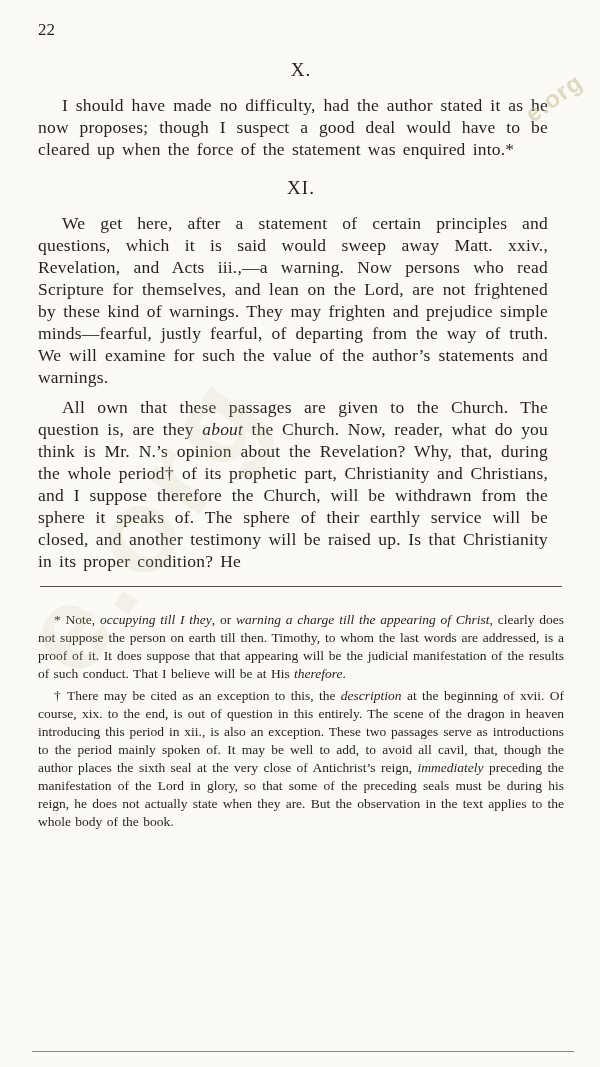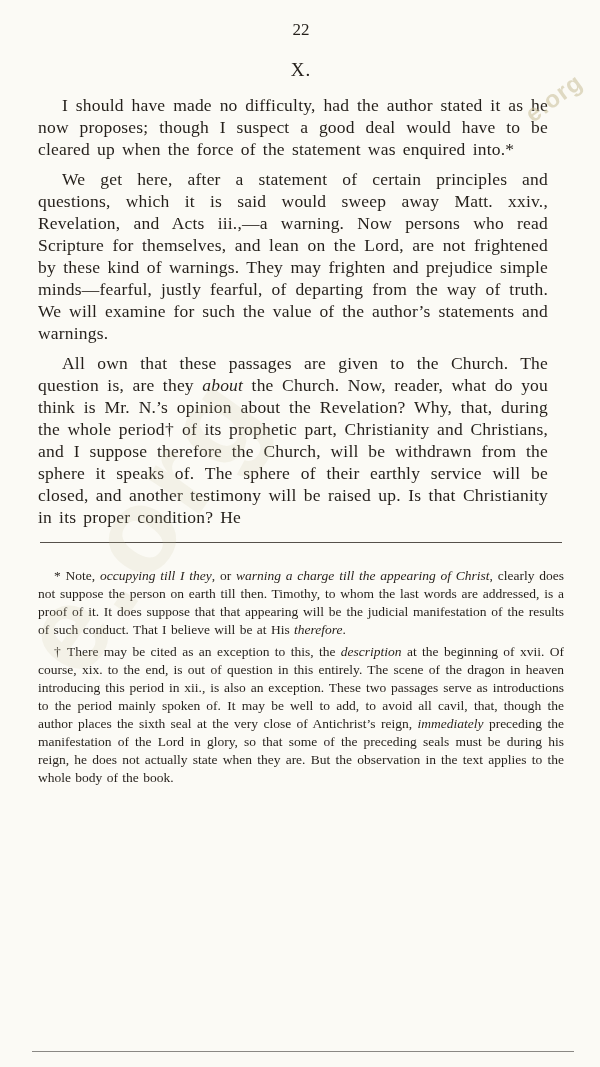--- a/index.html
+++ b/index.html
@@ -13,21 +13,20 @@
     height: 1067px;
     margin: 0 auto;
     background: #fbfaf5;
     color: #241f1a;
     font-family: "Liberation Serif", "DejaVu Serif", serif;
     box-sizing: border-box;
     padding: 20px 36px 0 38px;
     overflow: hidden;
   }
   .page-number {
-    text-align: center;
     font-size: 17px;
     line-height: 20px;
     margin: 0 0 18px 0;
   }
   .heading {
     text-align: center;
     font-size: 19px;
     line-height: 24px;
     font-weight: normal;
     letter-spacing: 1px;
@@ -103,20 +102,21 @@
   <div class="wm-fragment">e.org</div>
 
   <div class="page-number">22</div>
 
   <div class="section">
     <h2 class="heading">X.</h2>
     <p class="body-para">I should have made no difficulty, had the author stated it as he now proposes; though I suspect a good deal would have to be cleared up when the force of the statement was enquired into.*</p>
   </div>
 
   <div class="section">
+    <h2 class="heading">XI.</h2>
     <p class="body-para">We get here, after a statement of certain principles and questions, which it is said would sweep away Matt. xxiv., Revelation, and Acts iii.,—a warning. Now persons who read Scripture for themselves, and lean on the Lord, are not frightened by these kind of warnings. They may frighten and prejudice simple minds—fearful, justly fearful, of departing from the way of truth. We will examine for such the value of the author’s statements and warnings.</p>
     <p class="body-para">All own that these passages are given to the Church. The question is, are they <i>about</i> the Church. Now, reader, what do you think is Mr. N.’s opinion about the Revelation? Why, that, during the whole period† of its prophetic part, Christianity and Christians, and I suppose therefore the Church, will be withdrawn from the sphere it speaks of. The sphere of their earthly service will be closed, and another testimony will be raised up. Is that Christianity in its proper condition? He</p>
   </div>
 
   <hr class="footnote-rule">
 
   <div class="footnotes">
     <p class="footnote">* Note, <i>occupying till I they</i>, or <i>warning a charge till the appearing of Christ</i>, clearly does not suppose the person on earth till then. Timothy, to whom the last words are addressed, is a proof of it. It does suppose that that appearing will be the judicial manifestation of the results of such conduct. That I believe will be at His <i>therefore</i>.</p>
     <p class="footnote">† There may be cited as an exception to this, the <i>description</i> at the beginning of xvii. Of course, xix. to the end, is out of question in this entirely. The scene of the dragon in heaven introducing this period in xii., is also an exception. These two passages serve as introductions to the period mainly spoken of. It may be well to add, to avoid all cavil, that, though the author places the sixth seal at the very close of Antichrist’s reign, <i>immediately</i> preceding the manifestation of the Lord in glory, so that some of the preceding seals must be during his reign, he does not actually state when they are. But the observation in the text applies to the whole body of the book.</p>
   </div>

